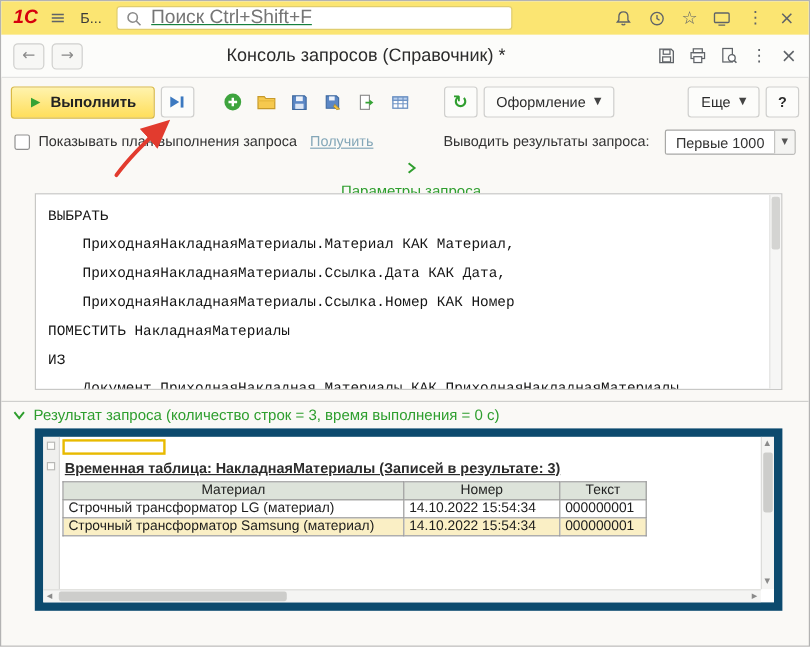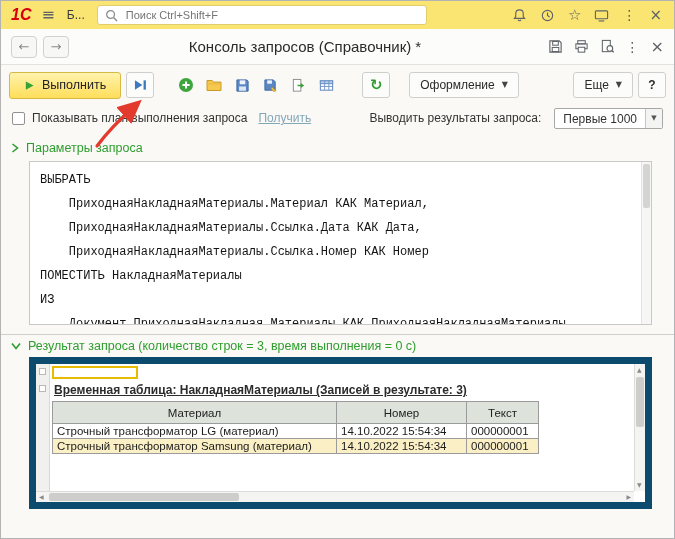--- a/index.html
+++ b/index.html
@@ -12,39 +12,39 @@
   .glyph { font-family:"DejaVu Sans",sans-serif; line-height:1; }
   button { font-family:inherit; }
 
   
   .topbar { height:28px; background:#fbe572; display:flex; align-items:center; gap:10px; padding:0 10px; }
   .logo { color:#d6000d; font-weight:bold; font-style:italic; font-size:16px; }
   .flat { background:none; border:none; padding:0; cursor:pointer; display:flex; align-items:center; color:#5f6368; }
   .tab { color:#3a3a3a; cursor:pointer; padding:0 2px; }
   .search { width:330px; height:20px; background:#fff; border:1px solid #e0cd6f; border-radius:3px;
             display:flex; align-items:center; gap:6px; padding:0 7px; }
-  .search input { flex:1; border:none; outline:none; background:transparent; font-size:11px; color:#4c1d95;
-                  font-family:"Liberation Sans","DejaVu Sans",sans-serif; }
+  .search input { flex:1; border:none; outline:none; background:transparent; font-size:16px; color:#15803d;
+                  font-family:"Liberation Sans","DejaVu Sans",sans-serif;text-decoration:underline; }
   .top-icons { margin-left:auto; display:flex; align-items:center; gap:13px; padding-right:2px; }
 
   
   .titlebar { position:relative; height:36px; background:#fcfcfa; border-bottom:1px solid #e2e2e0;
               display:flex; align-items:center; padding:0 10px; }
   .navbtn { width:26px; height:22px; border:1px solid #d0d0ce; border-radius:4px; background:#f7f7f5;
             color:#8a8a8a; font-size:13px; display:flex; align-items:center; justify-content:center;
             cursor:pointer; margin-right:6px; padding:0; }
   .title { position:absolute; left:100px; right:165px; text-align:center; font-size:15px; color:#2b2b2b;
            white-space:nowrap; overflow:hidden; }
   .title-icons { margin-left:auto; display:flex; align-items:center; gap:11px; }
 
   
   .toolbar { height:40px; display:flex; align-items:center; gap:5px; padding:0 8px; }
   .btn-exec { height:27px; padding:0 14px; display:flex; align-items:center; gap:7px;
               background:linear-gradient(#fff3ad,#ffde5a); border:1px solid #d9b945; border-radius:3px;
-              font-size:12.5px; font-weight:normal; color:#222; cursor:pointer; }
+              font-size:12.5px; font-weight:bold; color:#222; cursor:pointer; }
   .btn-step { width:28px; height:26px; border:1px solid #cfcfcd; background:#fcfcfa; border-radius:3px;
               display:flex; align-items:center; justify-content:center; cursor:pointer; }
   .tool-group { display:flex; gap:2px; margin-left:14px; }
   .icon-btn { width:26px; height:26px; background:none; border:none; display:flex; align-items:center;
               justify-content:center; cursor:pointer; padding:0; }
   .btn-refresh { margin-left:18px; width:28px; height:26px; border:1px solid #cfcfcd; background:#fcfcfa;
                  border-radius:3px; color:#2f9e2f; font-size:15px; font-weight:bold; display:flex;
                  align-items:center; justify-content:center; cursor:pointer; }
   .btn-dd { height:26px; border:1px solid #cfcfcd; background:#fcfcfa; border-radius:3px; padding:0 10px;
             display:flex; align-items:center; gap:7px; font-size:12px; color:#2b2b2b; cursor:pointer; }
@@ -59,21 +59,21 @@
 
   .combo { margin-left:6px; display:flex; align-items:stretch; height:21px; border:1px solid #a8a8a6;
            background:#fff; border-radius:2px; cursor:pointer; }
   .combo-text { padding:1px 8px 0 8px; font-size:12px; display:flex; align-items:center; }
   .combo-btn { width:17px; border:none; border-left:1px solid #c4c4c2; background:#f4f4f2; display:flex;
                align-items:center; justify-content:center; font-size:7px; color:#555; cursor:pointer; }
 
   
   .sec { display:flex; align-items:center; gap:7px; padding-left:10px; color:#2e9e2e; cursor:pointer;
          font-size:12.5px; }
-  .sec-params { height:30px; padding-top:4px; }
+  .sec-params { height:30px; padding-top:4px;flex-direction:column; }
   .sec-query  { height:24px; }
   .sec-result { height:22px; }
 
   
   .query-area { position:relative; margin:0 22px 0 28px; height:164px; background:#fff;
                 border:1px solid #c8c8c6; overflow:hidden; }
   .query-area pre { margin:0; padding:6px 16px 6px 10px; font-family:"Liberation Mono","DejaVu Sans Mono",monospace;
                     font-size:12px; line-height:24px; color:#141414; white-space:pre; }
   .q-scroll { position:absolute; right:0; top:0; bottom:0; width:10px; background:#f6f6f5;
               border-left:1px solid #e3e3e1; cursor:pointer; }
@@ -85,21 +85,21 @@
   .result-area { position:relative; margin:0 22px 0 28px; height:152px; background:#fff;
                  border:7px solid #0c4a6e; overflow:hidden; }
   .gutter { position:absolute; left:0; top:0; bottom:11px; width:14px; background:#f0f0ee;
             border-right:1px solid #d8d8d6; }
   .marker { position:absolute; width:7px; height:7px; border:1px solid #b8b8b6; background:#fdfdfb; left:3px; }
   .cur-cell { position:absolute; left:16px; top:2px; width:86px; height:13px; border:2px solid #e8ba00; background:#fff; }
   .tmp-title { position:absolute; left:18px; top:19px; font-size:12px; font-weight:bold;
                text-decoration:underline; color:#2c2c2c; white-space:nowrap; cursor:default; }
   .grid { position:absolute; left:16px; top:37px; border-collapse:collapse; table-layout:fixed; }
   .grid th { background:#dde3da; border:1px solid #9b9b9b; font-weight:normal; text-align:center;
-             font-size:11.5px; padding:1px 4px; height:22px; color:#222; }
+             font-size:11.5px; padding:1px 4px; height:15px; color:#222; }
   .grid td { background:#fff; border:1px solid #9b9b9b; font-size:11.5px; padding:1px 4px; height:15px;
              white-space:nowrap; overflow:hidden; color:#1c1c1c; }
   .grid tr.selected td { background:#faefc5; }
 
   .v-scroll { position:absolute; right:0; top:0; bottom:11px; width:11px; background:#f4f4f3;
               border-left:1px solid #dcdcda; cursor:pointer; }
   .h-scroll { position:absolute; left:0; right:11px; bottom:0; height:11px; background:#f4f4f3;
               border-top:1px solid #dcdcda; cursor:pointer; }
   .s-arrow { position:absolute; font-size:6px; color:#8a8a8a; }
   .v-thumb { position:absolute; left:1px; right:1px; top:13px; height:50px; background:#cdcdcb; border-radius:2px; }
@@ -281,21 +281,21 @@
               <line x1="1.5" y1="9" x2="14.5" y2="9" stroke="#6f94c4"></line>
             </svg>
         </span>
       </button>
     </div>
 
     <button class="btn-refresh">
       <span class="glyph">↻</span>
     </button>
 
-    <button class="btn-dd" style="margin-left:14px;">
+    <button class="btn-dd" style="">
       <span>Оформление</span>
       <span class="glyph dd-arrow">▼</span>
     </button>
 
     <span class="spacer"></span>
 
     <button class="btn-dd">
       <span>Еще</span>
       <span class="glyph dd-arrow">▼</span>
     </button>

